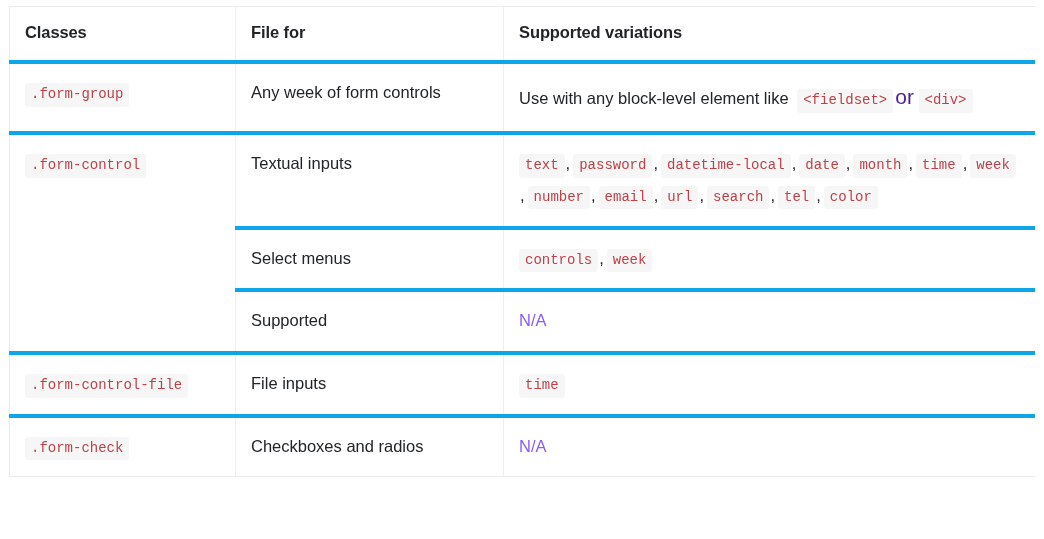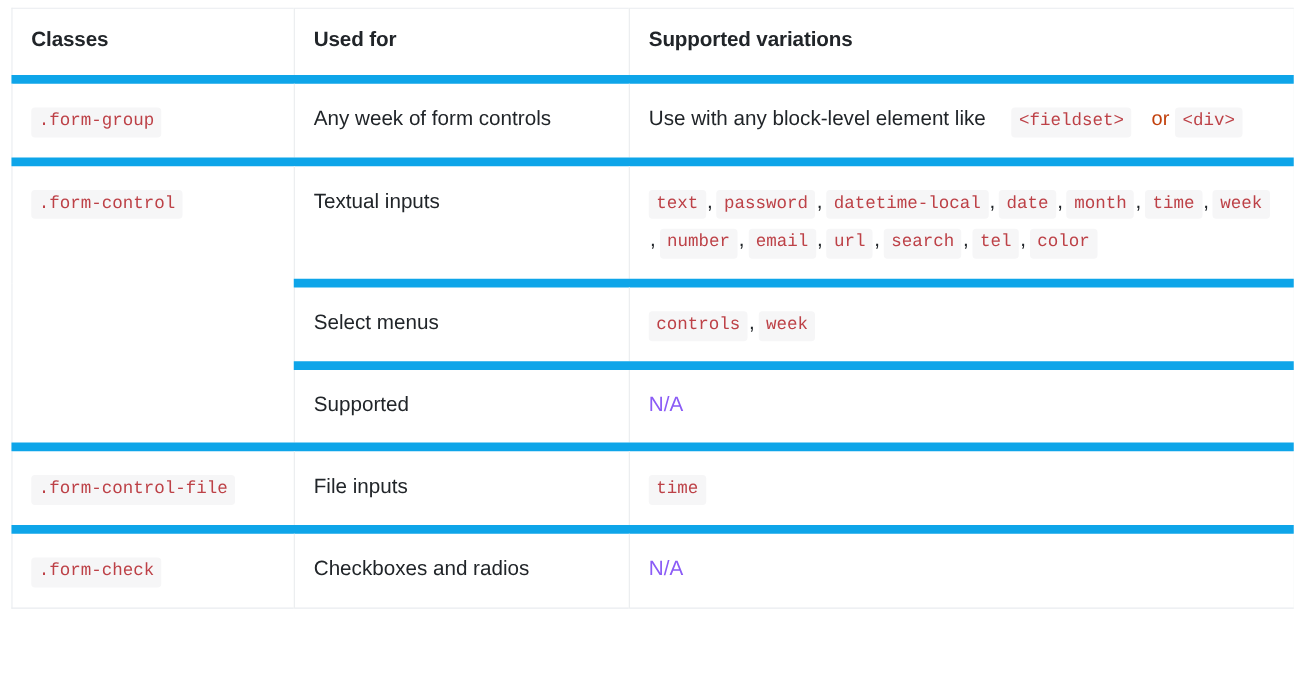--- a/index.html
+++ b/index.html
@@ -46,21 +46,21 @@
     letter-spacing: -0.1px;
   }
   table.doc-table th:last-child { border-right: none; }
 
   table.doc-table td {
     text-align: left;
     vertical-align: top;
     font-size: 16.5px;
     color: #212529;
     padding: 13px 15px 14px 15px;
-    border-top: 7px solid #0ea5e9;
+    border-top: 4px solid #0ea5e9;
     border-right: 1px solid #eceef0;
     line-height: 1.92;
   }
   table.doc-table td:last-child { border-right: none; }
 
   td.major { border-top: 1px solid #e2e5e8; }
   td.minor { border-top: 1px solid #f0f1f3; }
 
   td.cls-cell { padding-top: 14px; }
 
@@ -76,28 +76,28 @@
     white-space: nowrap;
   }
 
   .variations { }
   .variations .sep {
     color: #212529;
     font-size: 16.5px;
     margin: 0 3px 0 1px;
   }
   .variations .tail {
-    color: #c2410c;
-    font-size: 16px;
-    margin-left: 16px;
+    color: #4c1d95;
+    font-size: 21px;
+    margin-left: 2px;
   }
   .variations .lead {
     color: #212529;
     font-size: 16.5px;
-    margin-right: 16px;
+    margin-right: 4px;
   }
 
   .na {
     color: #8b5cf6;
     font-size: 16.5px;
   }
 
   .used-text { color: #212529; font-size: 16.5px; }
 </style>
 </head>
@@ -106,21 +106,21 @@
 <div class="table-wrap">
   <table class="doc-table">
     <colgroup>
       <col class="c1">
         <col class="c2">
         <col class="c3">
     </colgroup>
     <thead>
       <tr>
         <th>Classes</th>
-        <th>Used for</th>
+        <th>File for</th>
         <th>Supported variations</th>
       </tr>
     </thead>
     <tbody>
 
       <tr>
         <td class="major cls-cell">
           <code class="code-badge">.form-group</code>
         </td>
         <td class="major">

